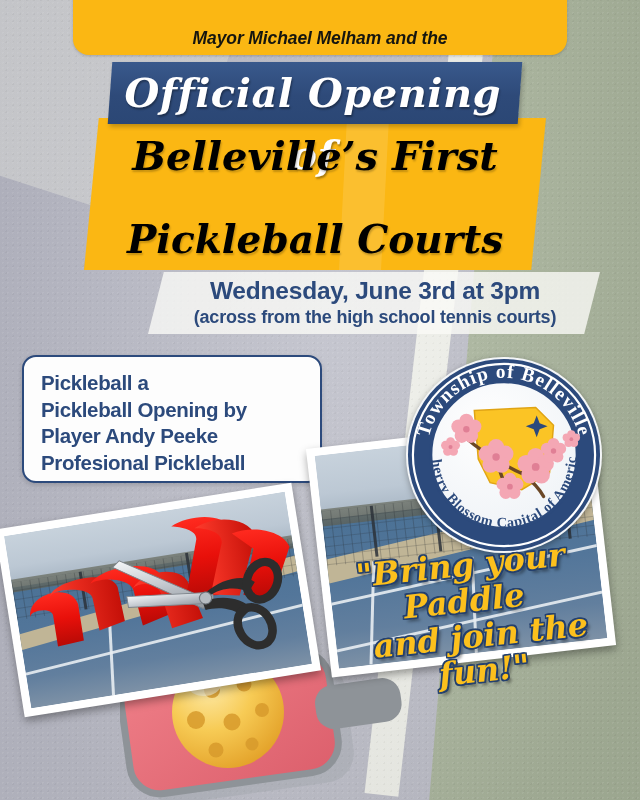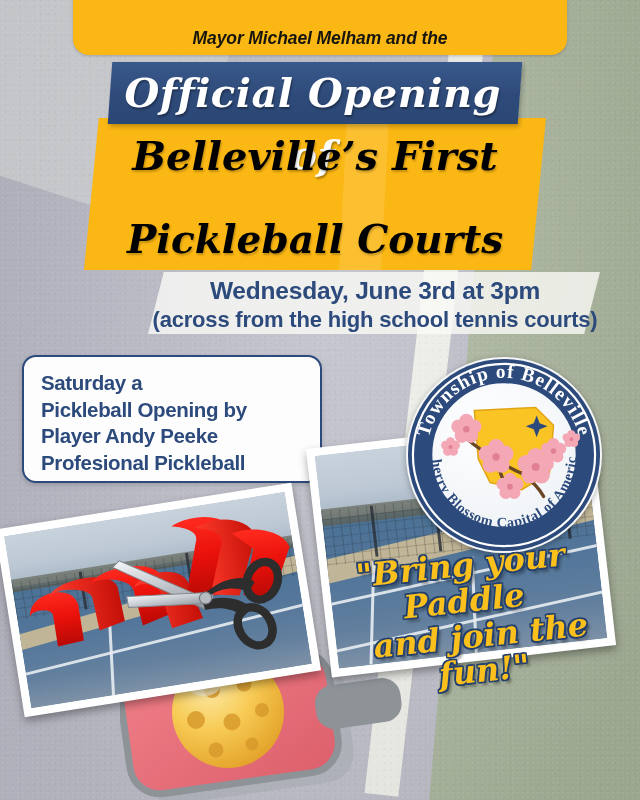--- a/index.html
+++ b/index.html
@@ -74,21 +74,21 @@
 
   
   .date-band{
     position:absolute;left:148px;top:272px;width:452px;height:62px;z-index:5;
     background:rgba(250,250,246,.80);
     clip-path:polygon(3.5% 0%, 100% 0%, 96.5% 100%, 0% 100%);
   }
   .date-text{position:absolute;left:120px;top:276px;width:510px;z-index:9;
     text-align:center;color:#2c4a7c;font-weight:bold;}
   .date-text .d1{font-size:24.5px;line-height:1.22;letter-spacing:-.2px;}
-  .date-text .d2{font-size:22px;line-height:1.3;letter-spacing:-.2px;}
+  .date-text .d2{font-size:18px;line-height:1.3;letter-spacing:-.2px;}
 
   
   .feat-box{
     position:absolute;left:22px;top:355px;width:300px;height:128px;z-index:10;
     background:#fdfdfd;border:2.5px solid #2c4a7c;border-radius:14px;
     box-shadow:0 2px 5px rgba(0,0,0,.16);
     box-sizing:border-box;padding:13px 0 0 17px;
   }
   .feat-box .t{color:#2c4a7c;font-weight:bold;font-size:20.5px;line-height:1.30;
     letter-spacing:-.35px;}
@@ -177,21 +177,21 @@
     <div class="l2">Pickleball Courts</div>
   </div>
 
   <div class="date-band"></div>
   <div class="date-text">
     <div class="d1">Wednesday, June 3rd at 3pm</div>
     <div class="d2">(across from the high school tennis courts)</div>
   </div>
 
   <div class="feat-box">
-    <div class="t">Saturday a</div>
+    <div class="t">Pickleball a</div>
     <div class="t">Pickleball Opening by</div>
     <div class="t">Player Andy Peeke</div>
     <div class="t">Profesional Pickleball</div>
   </div>
 
   <div class="photo photo-right">
     <div class="inner">
       <div class="court">
         <div class="sky"></div>
         <div class="treeline"></div>

